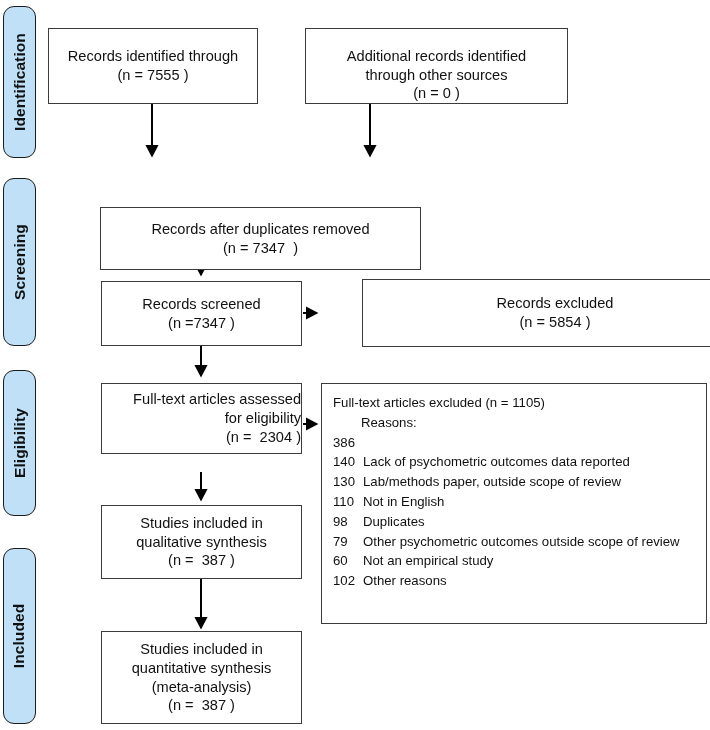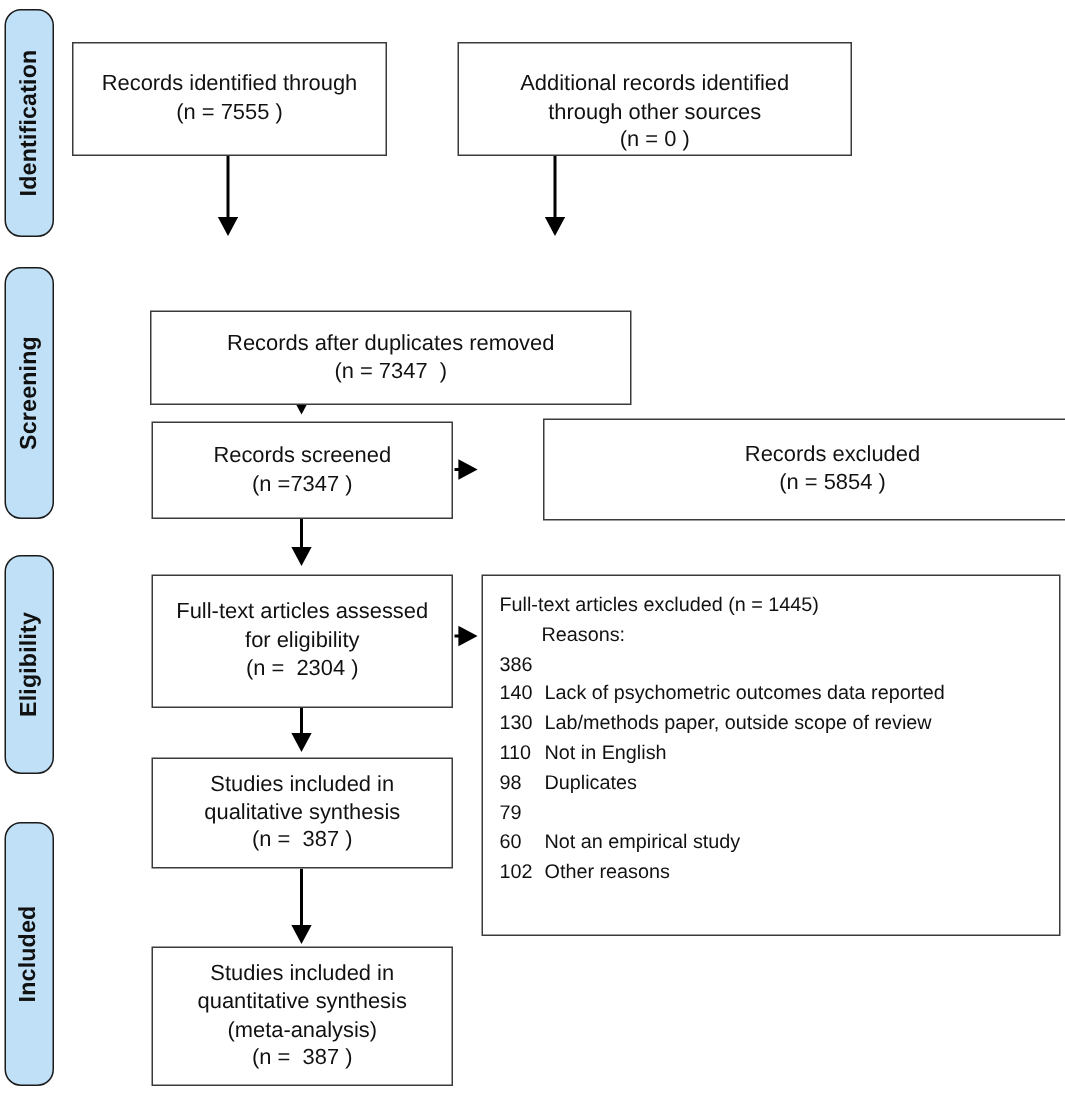--- a/index.html
+++ b/index.html
@@ -153,41 +153,41 @@
   <div class="pbox" style="left:101px; top:281px; width:201px; height:65px;justify-content:center;">
     <span class="line">Records screened</span>
     <span class="line">(n =7347 )</span>
   </div>
 
   <div class="pbox" style="left:321px; top:279px; width:386px; height:68px;margin-left:41px;">
     <span class="line">Records excluded</span>
     <span class="line">(n = 5854 )</span>
   </div>
 
-  <div class="pbox" style="left:101px; top:383px; width:201px; height:89px;">
+  <div class="pbox" style="left:101px; top:383px; width:201px; height:71px;align-items:flex-end;">
     <span class="line">Full-text articles assessed</span>
     <span class="line">for eligibility</span>
     <span class="line">(n =  2304 )</span>
   </div>
 
   <div class="pbox" style="left:101px; top:505px; width:201px; height:74px;">
     <span class="line">Studies included in</span>
     <span class="line">qualitative synthesis</span>
     <span class="line">(n =  387 )</span>
   </div>
 
   <div class="pbox" style="left:101px; top:631px; width:201px; height:93px;">
     <span class="line">Studies included in</span>
     <span class="line">quantitative synthesis</span>
     <span class="line">(meta-analysis)</span>
     <span class="line">(n =  387 )</span>
   </div>
 
   <div class="reasons-box" style="left:321px; top:383px; width:386px; height:241px;">
-    <span class="head">Full-text articles excluded (n = 1445)</span>
+    <span class="head">Full-text articles excluded (n = 1105)</span>
     <span class="sub">Reasons:</span>
     <ul>
       <li>
         <span class="num">386</span>
       </li>
       <li>
         <span class="num">140</span>
         <span class="txt">Lack of psychometric outcomes data reported</span>
       </li>
       <li>
@@ -197,20 +197,21 @@
       <li>
         <span class="num">110</span>
         <span class="txt">Not in English</span>
       </li>
       <li>
         <span class="num">98</span>
         <span class="txt">Duplicates</span>
       </li>
       <li>
         <span class="num">79</span>
+        <span class="txt">Other psychometric outcomes outside scope of review</span>
       </li>
       <li>
         <span class="num">60</span>
         <span class="txt">Not an empirical study</span>
       </li>
       <li>
         <span class="num">102</span>
         <span class="txt">Other reasons</span>
       </li>
     </ul>

